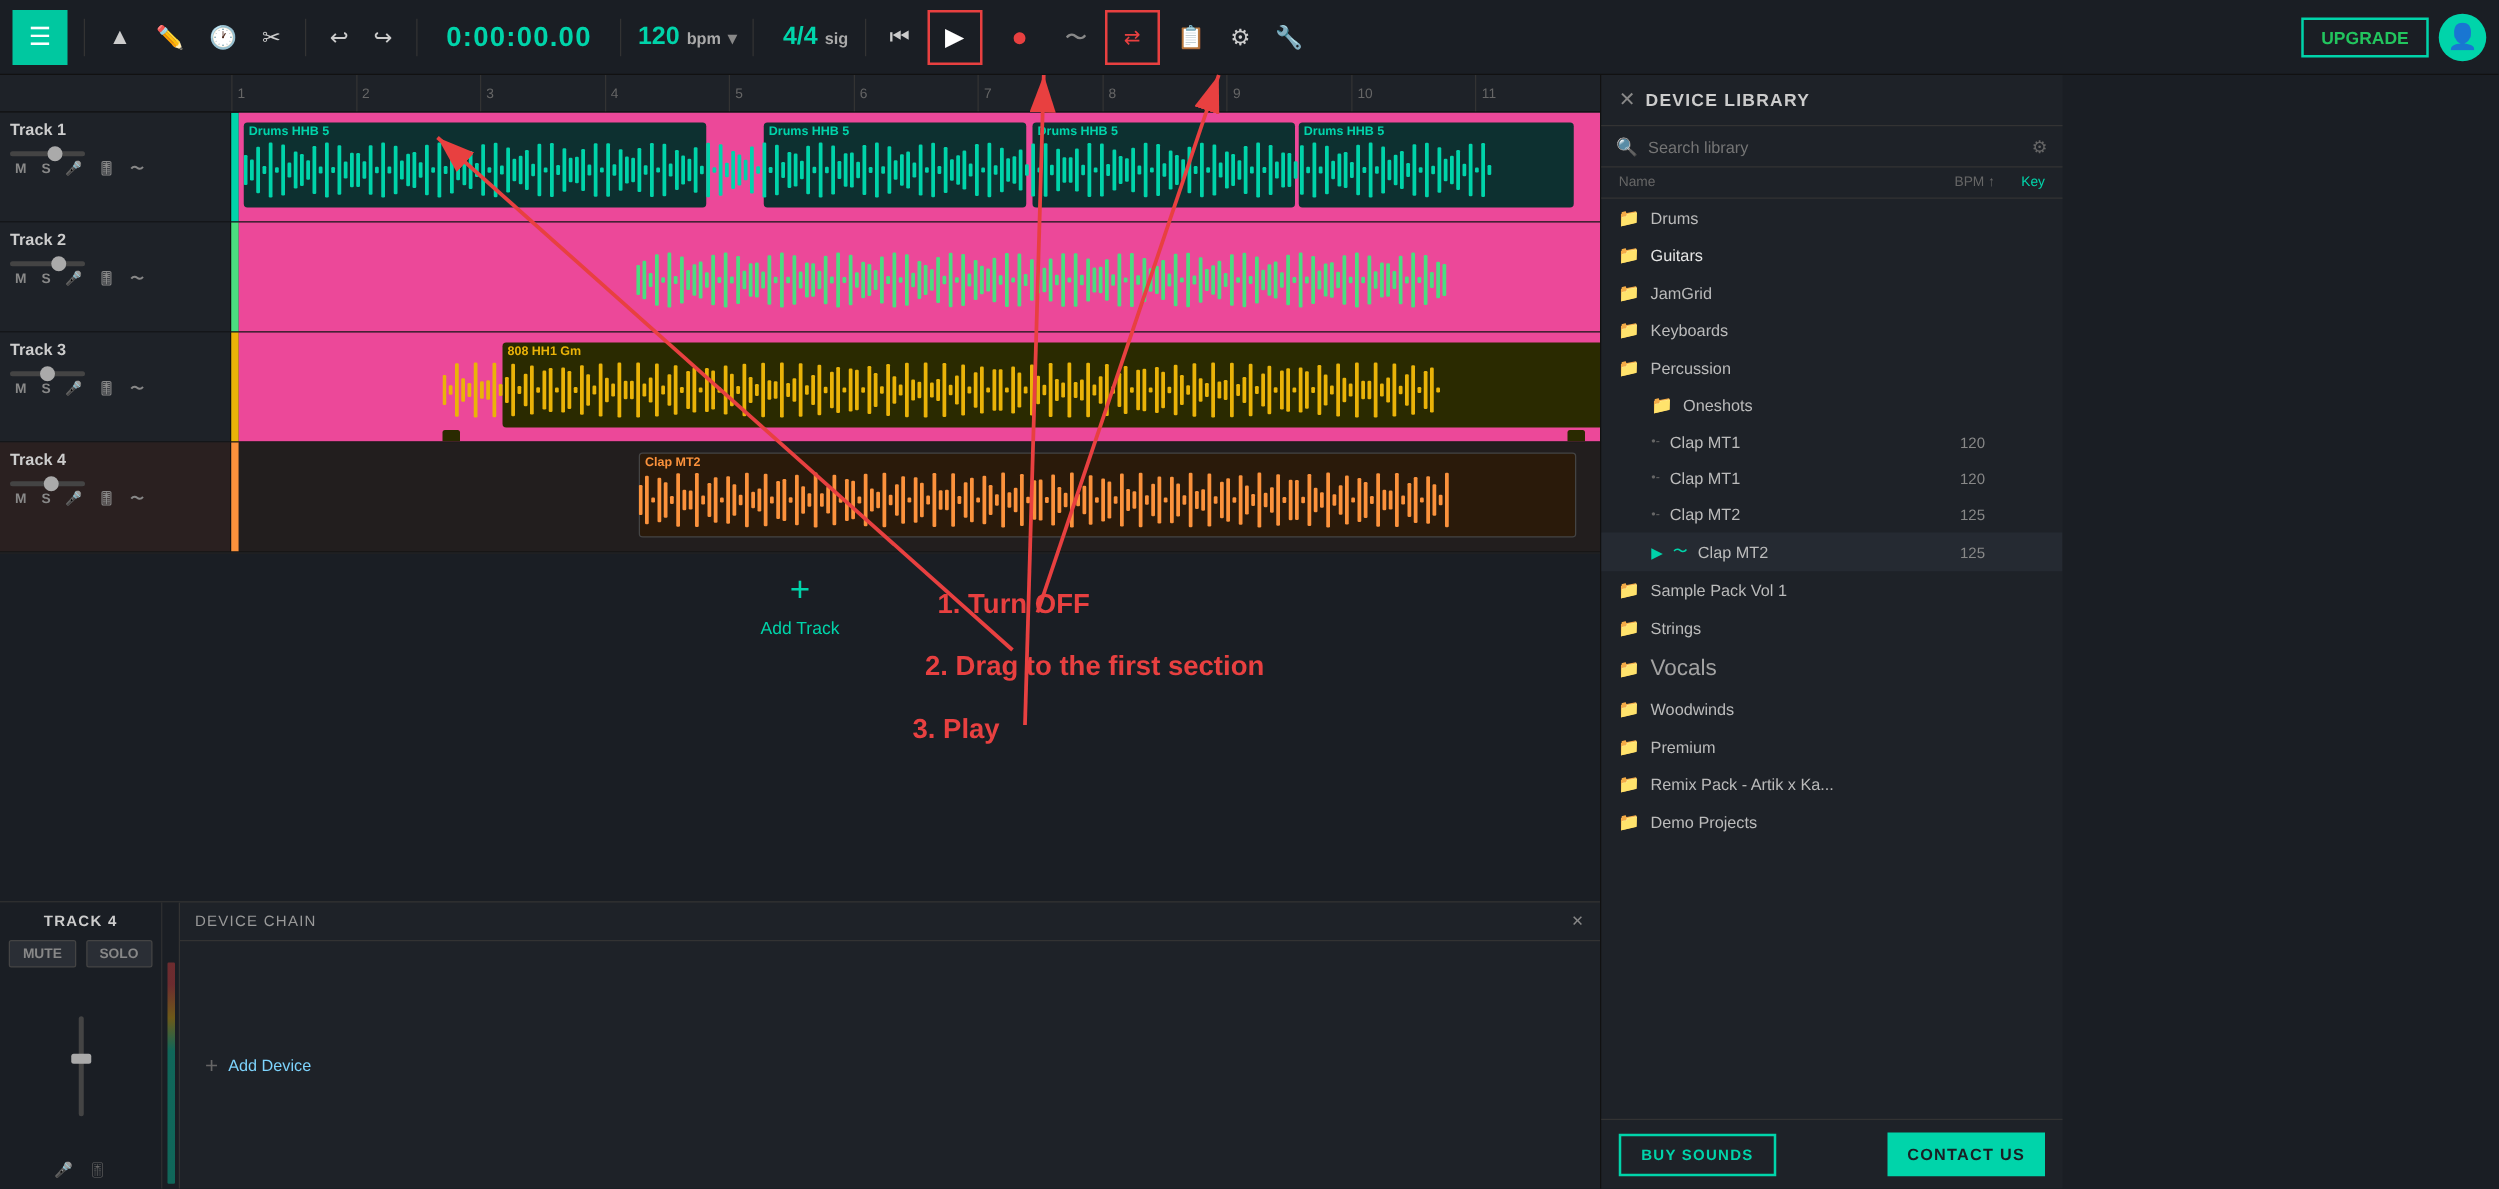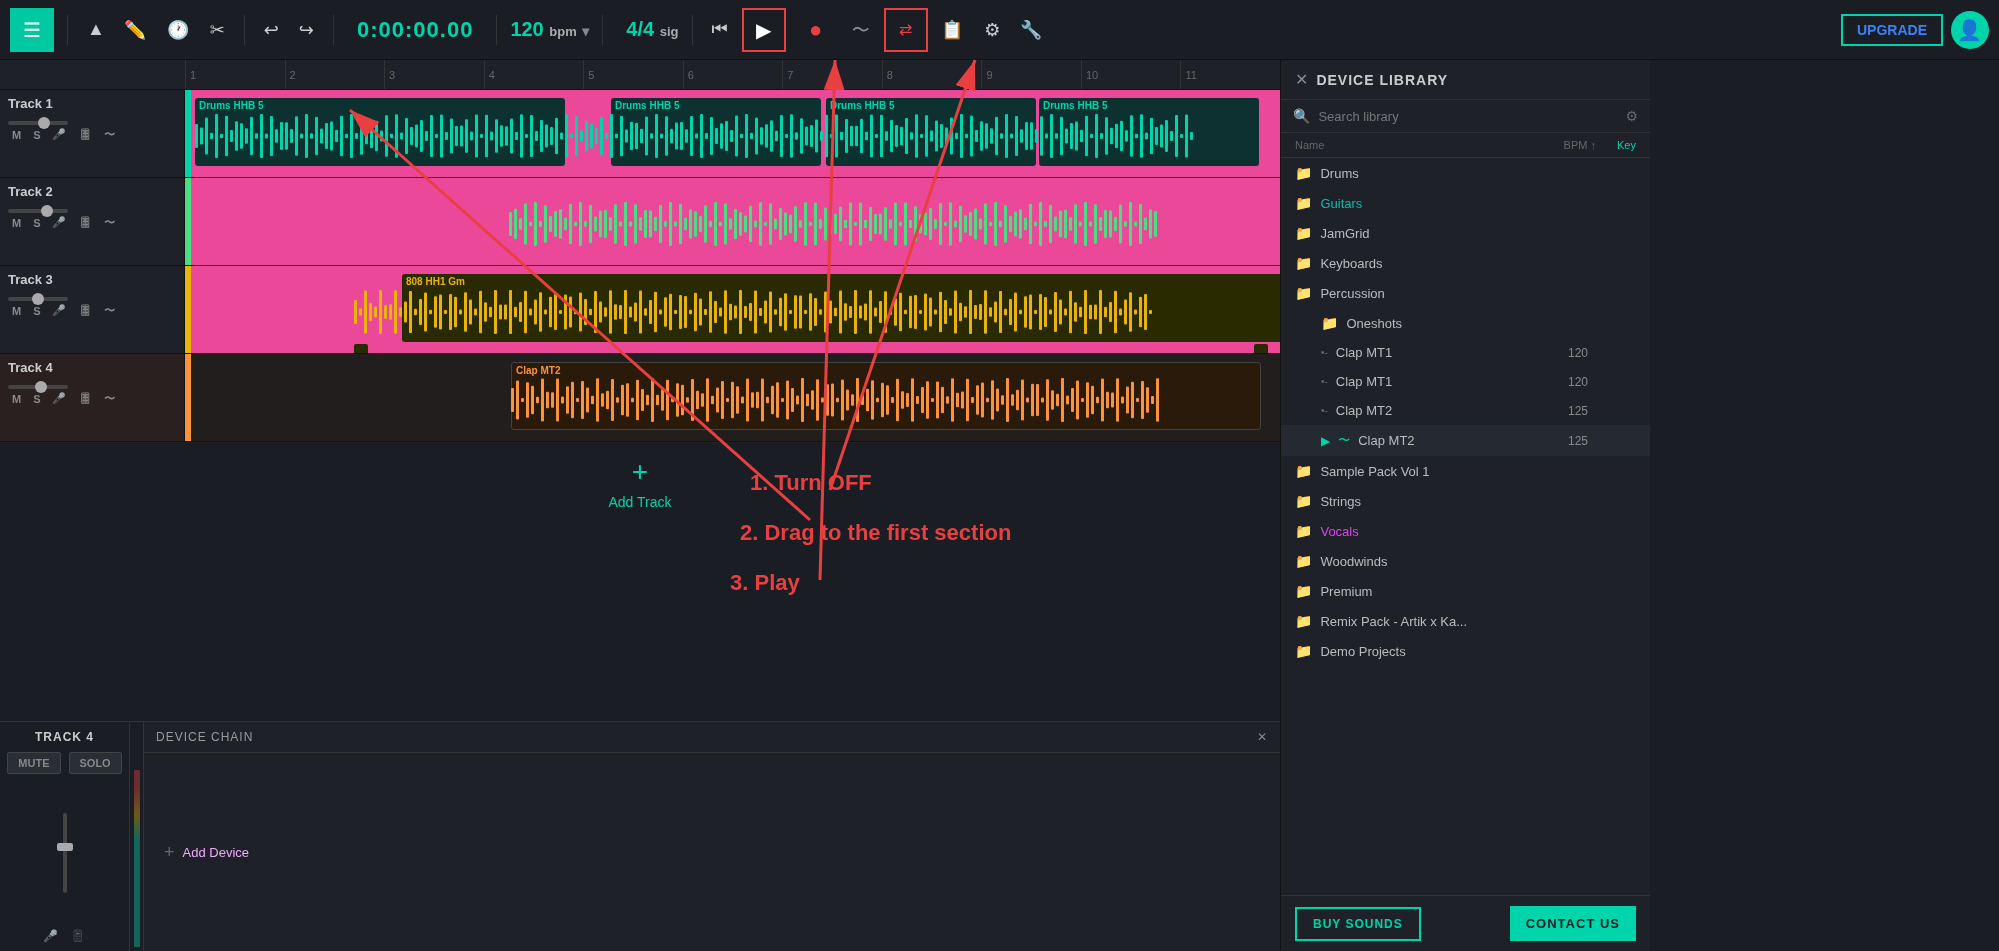--- a/index.html
+++ b/index.html
@@ -76,21 +76,21 @@
       border: none;
       color: #e84040;
       cursor: pointer;
       width: 44px; height: 44px;
       font-size: 22px;
       display: flex; align-items: center; justify-content: center;
     }
     .upgrade-btn {
       background: none;
       border: 2px solid #00d4aa;
-      color: #3b82f6;
+      color: #22c55e;
       cursor: pointer;
       padding: 6px 14px;
       font-size: 14px;
       font-weight: bold;
       margin-left: auto;
     }
     .avatar {
       width: 38px; height: 38px; border-radius: 50%; background: #00d4aa;
       display: flex; align-items: center; justify-content: center;
       color: #1a1e24; font-size: 20px; cursor: pointer;
@@ -1221,21 +1221,21 @@
         <div style="width:6px;height:80%;background:linear-gradient(to top, #00d4aa 0%, #00d4aa 60%, #eab308 75%, #e84040 90%);border-radius:1px;opacity:0.4;"></div>
       </div>
 
       <div class="device-chain-main">
         <div class="device-chain-title-row">
           <span>DEVICE CHAIN</span>
           <span style="cursor:pointer;color:#888;">✕</span>
         </div>
         <div class="device-chain-body">
           <span style="color:#666;font-size:18px;">+</span>
-          <span style="color:#f0abfc;font-size:13px;">Add Device</span>
+          <span style="color:#7dd3fc;font-size:13px;">Add Device</span>
         </div>
       </div>
     </div>
   </div>
 
   <div class="right-sidebar">
     <div class="sidebar-header">
       <span class="sidebar-close">✕</span>
       <span class="sidebar-title">DEVICE LIBRARY</span>
     </div>
@@ -1252,21 +1252,21 @@
 
     <div class="sidebar-list" id="sidebar-list">
     <div class="library-item">
           <span style="color:#666;font-size:14px;">📁</span>
           <span style="flex:1;color:#bbb;font-size:13px;">Drums</span>
           <span style="width:60px;text-align:right;color:#888;font-size:12px;"></span>
           <span style="width:40px;text-align:right;color:#888;font-size:12px;"></span>
         </div>
         <div class="library-item">
           <span style="color:#666;font-size:14px;">📁</span>
-          <span style="flex:1;color:#14b8a6;font-size:13px;">Guitars</span>
+          <span style="flex:1;color:#e5e5e5;font-size:13px;">Guitars</span>
           <span style="width:60px;text-align:right;color:#888;font-size:12px;"></span>
           <span style="width:40px;text-align:right;color:#888;font-size:12px;"></span>
         </div>
         <div class="library-item">
           <span style="color:#666;font-size:14px;">📁</span>
           <span style="flex:1;color:#bbb;font-size:13px;">JamGrid</span>
           <span style="width:60px;text-align:right;color:#888;font-size:12px;"></span>
           <span style="width:40px;text-align:right;color:#888;font-size:12px;"></span>
         </div>
         <div class="library-item">
@@ -1319,21 +1319,21 @@
           <span style="width:40px;text-align:right;color:#888;font-size:12px;"></span>
         </div>
         <div class="library-item">
           <span style="color:#666;font-size:14px;">📁</span>
           <span style="flex:1;color:#bbb;font-size:13px;">Strings</span>
           <span style="width:60px;text-align:right;color:#888;font-size:12px;"></span>
           <span style="width:40px;text-align:right;color:#888;font-size:12px;"></span>
         </div>
         <div class="library-item">
           <span style="color:#666;font-size:14px;">📁</span>
-          <span style="flex:1;color:#d946ef;font-size:13px;">Vocals</span>
+          <span style="flex:1;color:#a3a3a3;font-size:18px;">Vocals</span>
           <span style="width:60px;text-align:right;color:#888;font-size:12px;"></span>
           <span style="width:40px;text-align:right;color:#888;font-size:12px;"></span>
         </div>
         <div class="library-item">
           <span style="color:#666;font-size:14px;">📁</span>
           <span style="flex:1;color:#bbb;font-size:13px;">Woodwinds</span>
           <span style="width:60px;text-align:right;color:#888;font-size:12px;"></span>
           <span style="width:40px;text-align:right;color:#888;font-size:12px;"></span>
         </div>
         <div class="library-item">

